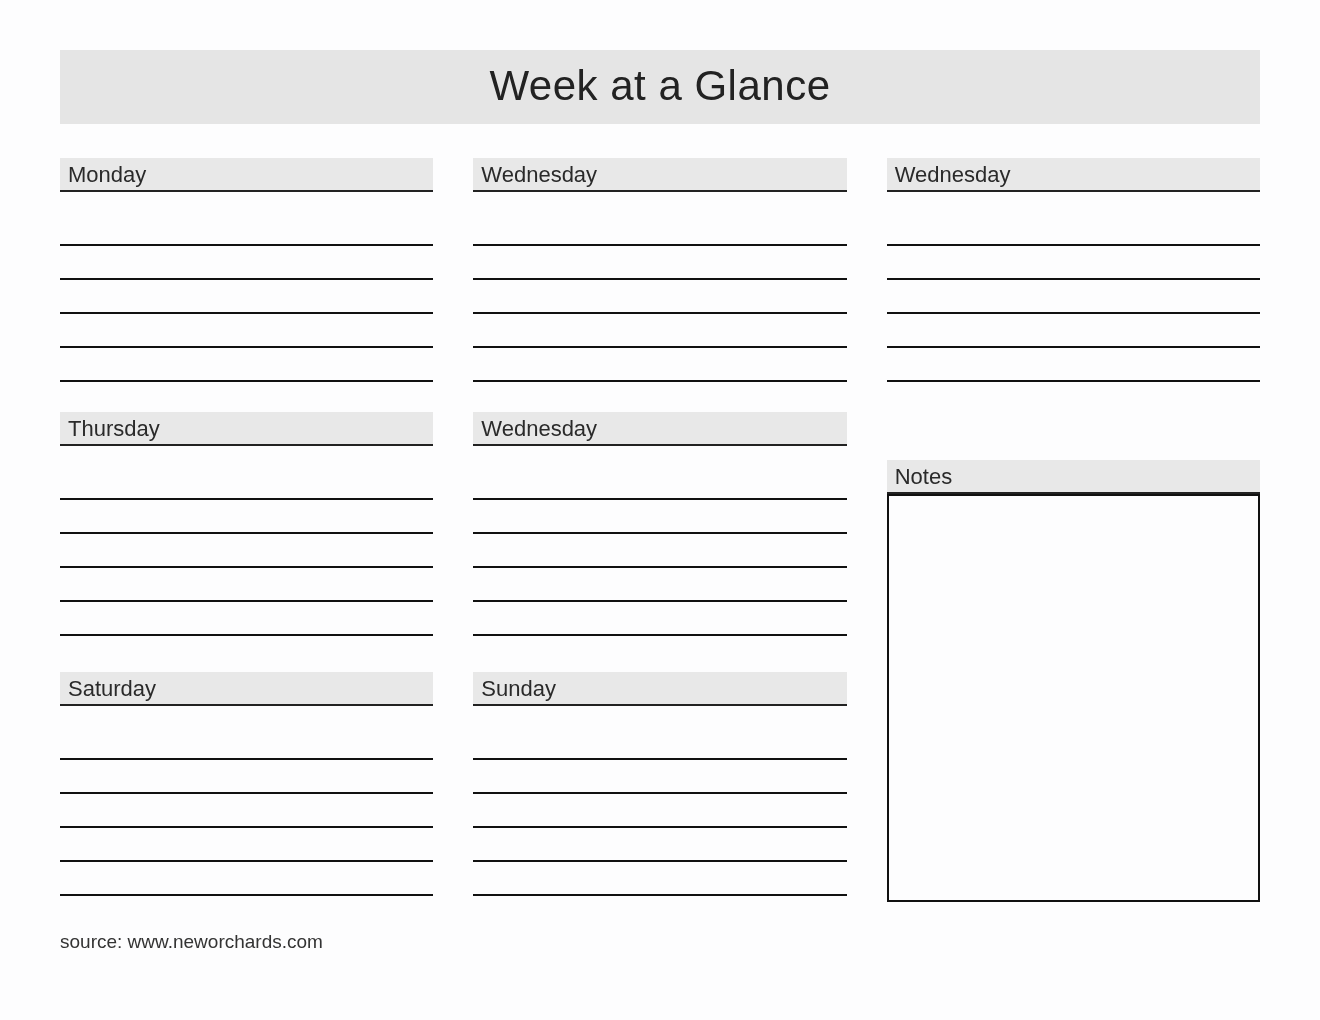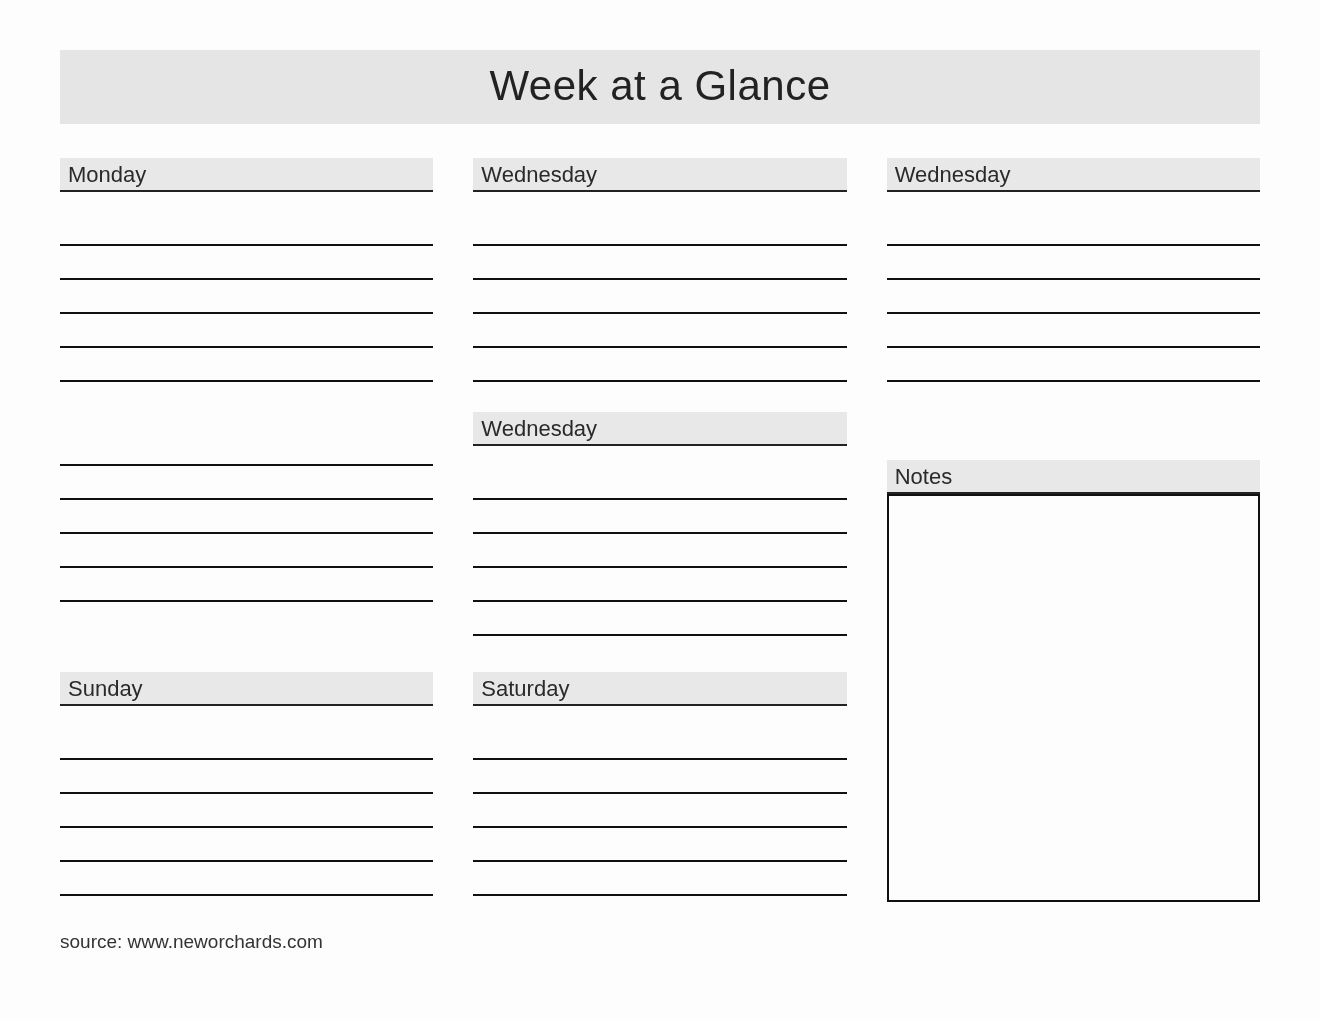--- a/index.html
+++ b/index.html
@@ -98,20 +98,21 @@
     <div class="lines">
       <div class="line"></div>
       <div class="line"></div>
       <div class="line"></div>
       <div class="line"></div>
       <div class="line"></div>
     </div>
   </div>
 
   <div class="day-block">
+    <div class="day-header">Thursday</div>
     <div class="lines">
       <div class="line"></div>
       <div class="line"></div>
       <div class="line"></div>
       <div class="line"></div>
       <div class="line"></div>
     </div>
   </div>
 
   <div class="day-block">
@@ -124,32 +125,32 @@
       <div class="line"></div>
     </div>
   </div>
 
   <div class="day-block notes-block">
     <div class="day-header">Notes</div>
     <div class="notes-box"></div>
   </div>
 
   <div class="day-block">
-    <div class="day-header">Sunday</div>
+    <div class="day-header">Saturday</div>
     <div class="lines">
       <div class="line"></div>
       <div class="line"></div>
       <div class="line"></div>
       <div class="line"></div>
       <div class="line"></div>
     </div>
   </div>
 
   <div class="day-block">
-    <div class="day-header">Saturday</div>
+    <div class="day-header">Sunday</div>
     <div class="lines">
       <div class="line"></div>
       <div class="line"></div>
       <div class="line"></div>
       <div class="line"></div>
       <div class="line"></div>
     </div>
   </div>
 
 </div>

